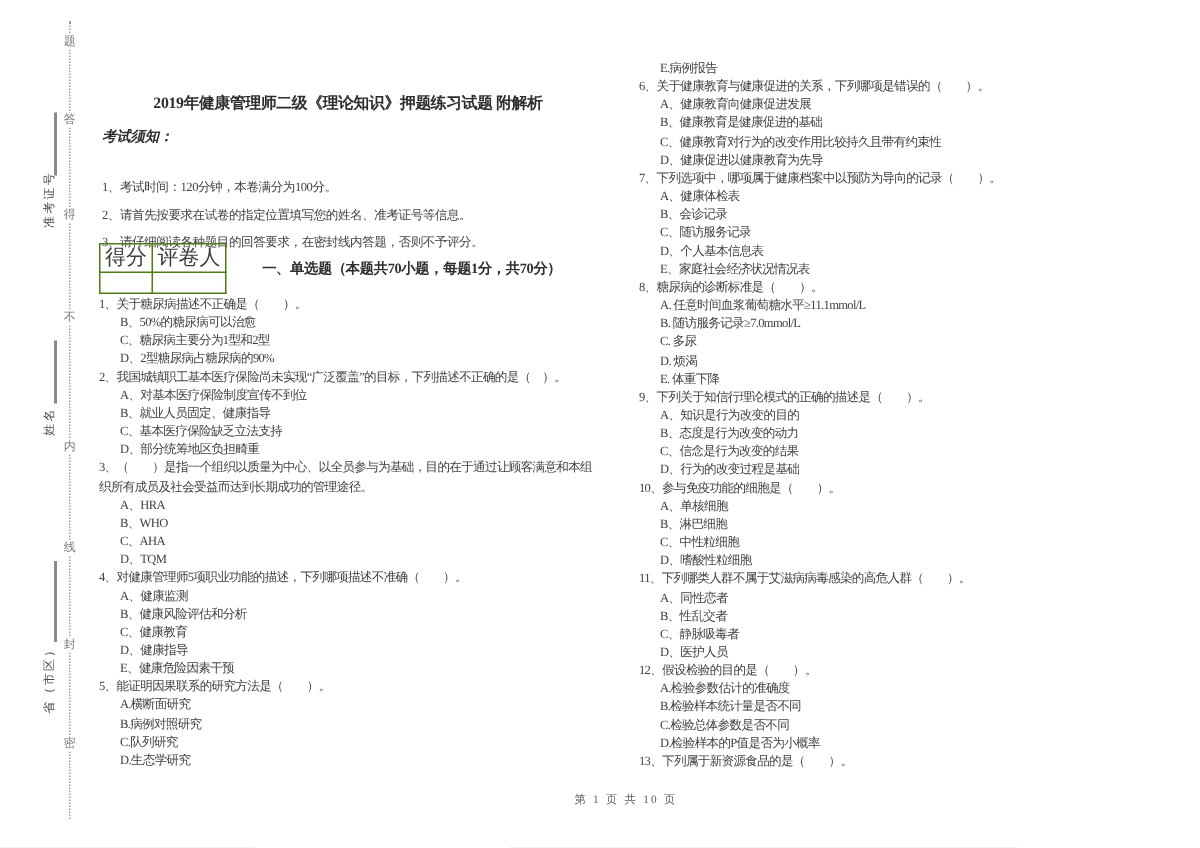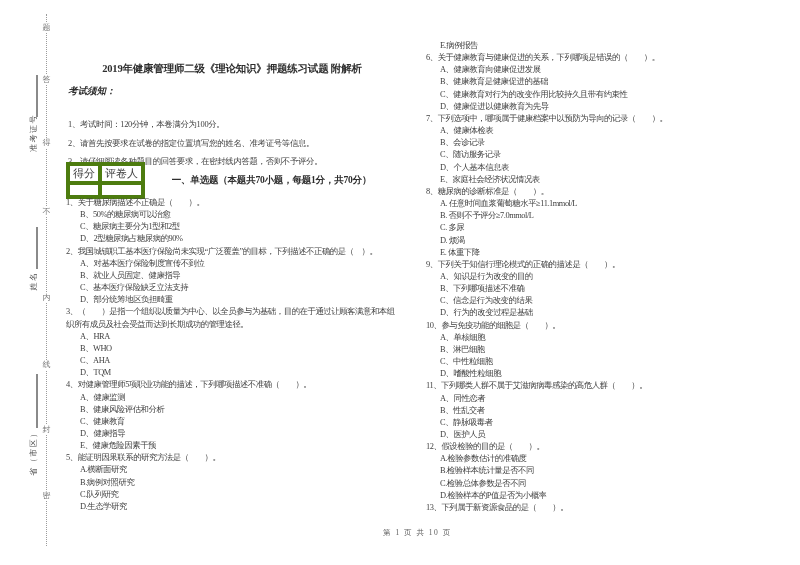--- a/index.html
+++ b/index.html
@@ -32,21 +32,21 @@
 
   
   .title { position:absolute; left:66px; top:62px; width:332px; text-align:center; font-size:10.5px; font-weight:bold; color:#2e2e2e; letter-spacing:-0.2px; }
   .notice-heading { position:absolute; left:68px; top:85px; font-size:9.5px; font-weight:bold; color:#2e2e2e;font-style:italic; }
   .notice-list { position:absolute; left:68px; top:116px; width:330px; }
   .notice-item { font-size:8.4px; line-height:18.5px; letter-spacing:-0.3px; white-space:nowrap; }
 
   
   .score-row { position:absolute; left:66px; top:162px; width:332px; display:flex; align-items:center; }
   .score-table { border-collapse:collapse; }
-  .score-table td { border:4px solid #4d7c0f; font-size:11px; text-align:right; color:#3f3f3f; padding:0 3px; }
+  .score-table td { border:1px solid #4d7c0f; font-size:14px; text-align:right; color:#3f3f3f; padding:0 3px; }
   .score-table tr:nth-child(1) td { height:16px; }
   .score-table tr:nth-child(2) td { height:14px; }
   .section-heading { flex:1; text-align:center; font-size:9.5px; font-weight:bold; color:#2e2e2e; letter-spacing:-0.2px; white-space:nowrap; }
 
   
   .qcol { position:absolute; width:334px; }
   .qcol-left  { left:66px;  top:197px; }
   .qcol-right { left:426px; top:40px; }
   .stem, .opt { font-size:8.4px; line-height:12.15px; letter-spacing:-0.45px; color:#3f3f3f; }
   .opt { padding-left:14px; }
@@ -138,27 +138,27 @@
       <div class="opt">C、健康教育对行为的改变作用比较持久且带有约束性</div>
       <div class="opt">D、健康促进以健康教育为先导</div>
       <div class="stem">7、下列选项中，哪项属于健康档案中以预防为导向的记录（　　）。</div>
       <div class="opt">A、健康体检表</div>
       <div class="opt">B、会诊记录</div>
       <div class="opt">C、随访服务记录</div>
       <div class="opt">D、个人基本信息表</div>
       <div class="opt">E、家庭社会经济状况情况表</div>
       <div class="stem">8、糖尿病的诊断标准是（　　）。</div>
       <div class="opt">A. 任意时间血浆葡萄糖水平≥11.1mmol/L</div>
-      <div class="opt">B. 否则不予评分≥7.0mmol/L</div>
+      <div class="opt">B. 随访服务记录≥7.0mmol/L</div>
       <div class="opt">C. 多尿</div>
       <div class="opt">D. 烦渴</div>
       <div class="opt">E. 体重下降</div>
       <div class="stem">9、下列关于知信行理论模式的正确的描述是（　　）。</div>
       <div class="opt">A、知识是行为改变的目的</div>
-      <div class="opt">B、下列哪项描述不准确</div>
+      <div class="opt">B、态度是行为改变的动力</div>
       <div class="opt">C、信念是行为改变的结果</div>
       <div class="opt">D、行为的改变过程是基础</div>
       <div class="stem">10、参与免疫功能的细胞是（　　）。</div>
       <div class="opt">A、单核细胞</div>
       <div class="opt">B、淋巴细胞</div>
       <div class="opt">C、中性粒细胞</div>
       <div class="opt">D、嗜酸性粒细胞</div>
       <div class="stem">11、下列哪类人群不属于艾滋病病毒感染的高危人群（　　）。</div>
       <div class="opt">A、同性恋者</div>
       <div class="opt">B、性乱交者</div>

